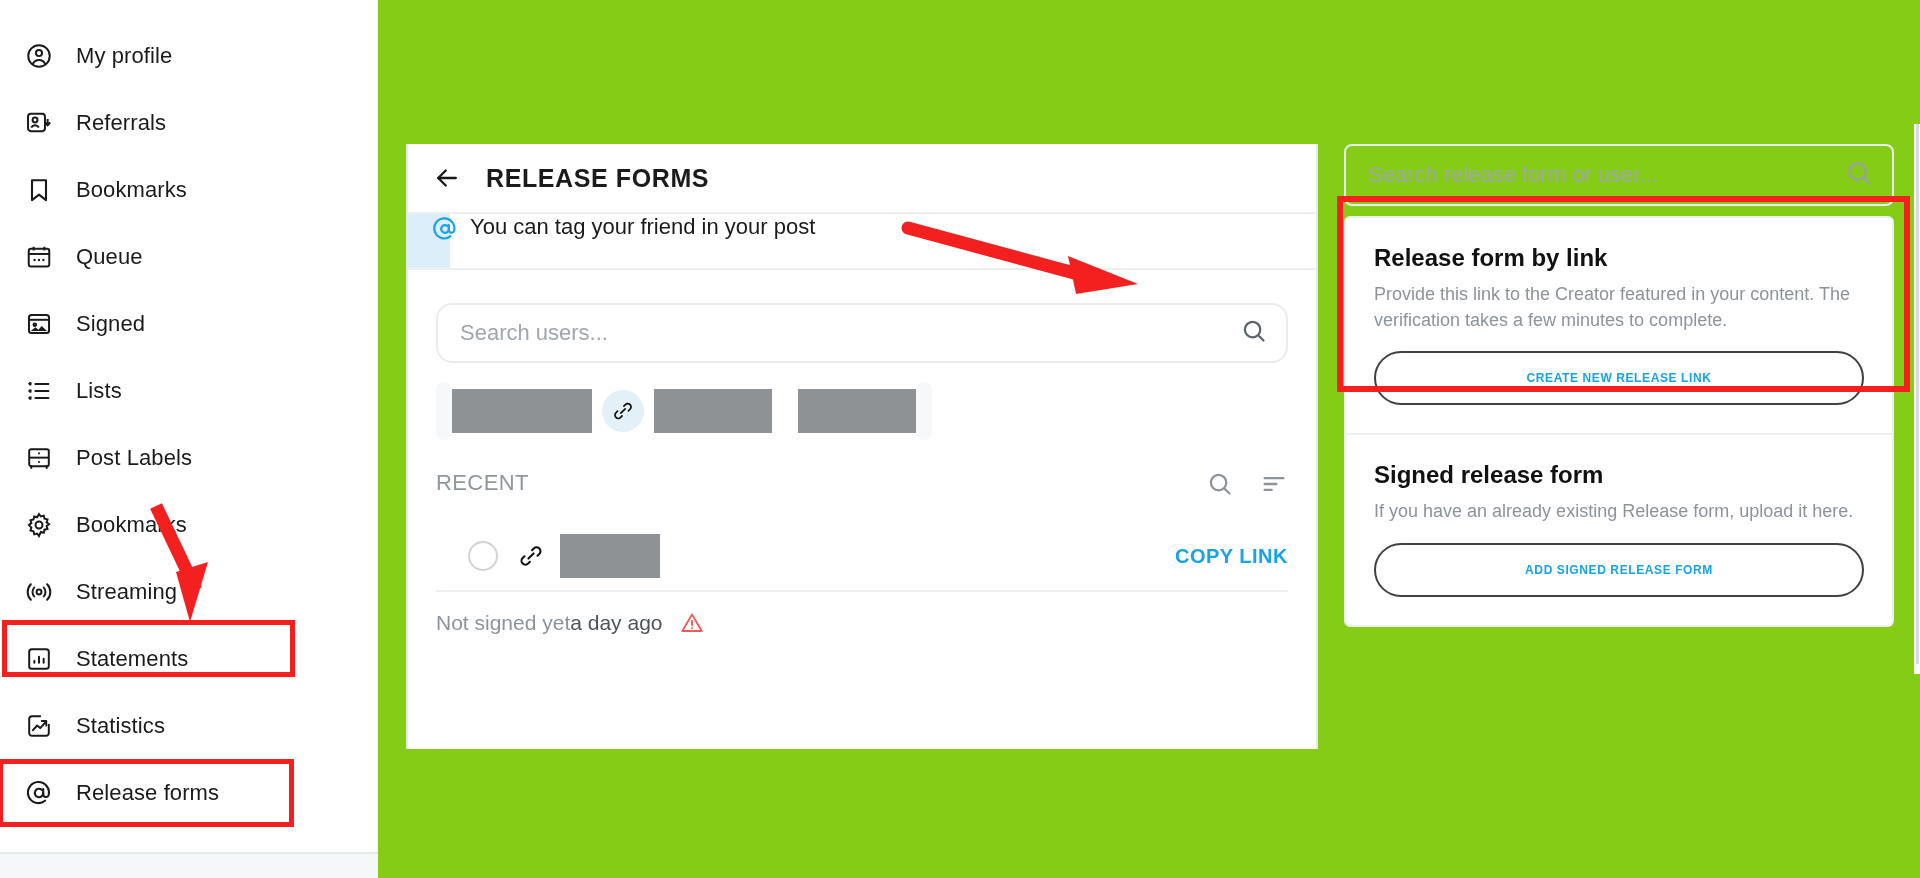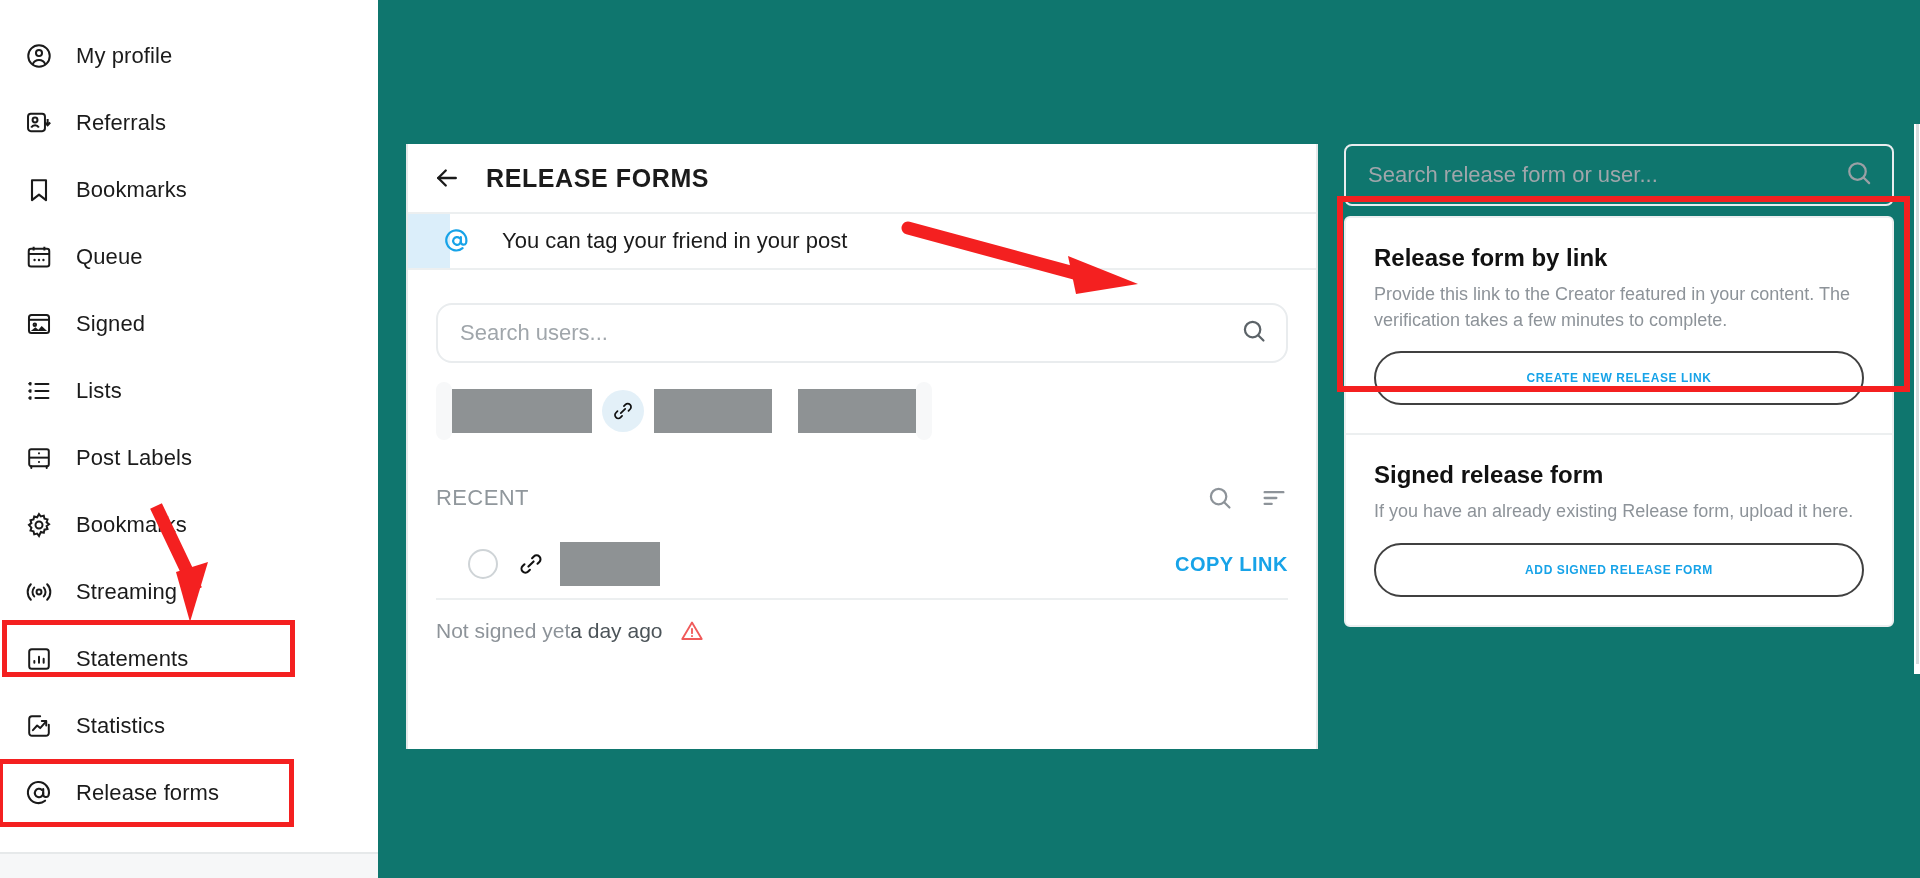--- a/index.html
+++ b/index.html
@@ -5,21 +5,21 @@
   * { box-sizing: border-box; margin: 0; padding: 0; }
   html, body {
     width: 1920px; height: 878px;
     background: #ffffff;
     font-family: "Liberation Sans", sans-serif;
     overflow: hidden;
   }
   #app {
     position: relative;
     width: 1920px; height: 878px;
-    background: #0f766e;
+    background: #84cc16;
   }
 
   
   .sidebar {
     position: absolute;
     left: 0; top: 0;
     width: 378px; height: 854px;
     background: #ffffff;
     padding-top: 22px;
   }
@@ -93,23 +93,22 @@
     font-size: 25px;
     font-weight: bold;
     letter-spacing: 0.6px;
     color: #1b1b1b;
   }
 
   .tip-banner {
     position: relative;
     height: 56px;
     display: flex;
-    align-items: center;
-    gap: 20px;
-    padding-left: 34px;
+    align-items: flex-start;
+    padding-left: 22px;
     border-bottom: 2px solid #eceff0;
   }
   .tip-banner::before {
     content: "";
     position: absolute;
     left: 0; top: 0; bottom: 0;
     width: 42px;
     background: #dbeefa;
   }
   .tip-icon {
@@ -180,24 +179,24 @@
     background: #e3f0f8;
     display: flex; align-items: center; justify-content: center;
     color: #111;
     flex: 0 0 42px;
     margin: 0 10px;
     cursor: pointer;
   }
   .chip-gap { width: 26px; flex: 0 0 26px; }
 
   .recent-row {
-    margin-top: 36px;
+    margin-top: 28px;
     padding: 0 28px;
     display: flex;
-    align-items: center;
+    align-items: flex-start;
     justify-content: space-between;
     height: 40px;
   }
   .recent-label {
     font-size: 22px;
     color: #90979c;
     letter-spacing: 0.4px;
   }
   .recent-actions { display: flex; align-items: center; gap: 26px; }
   .recent-actions .icon-btn {

